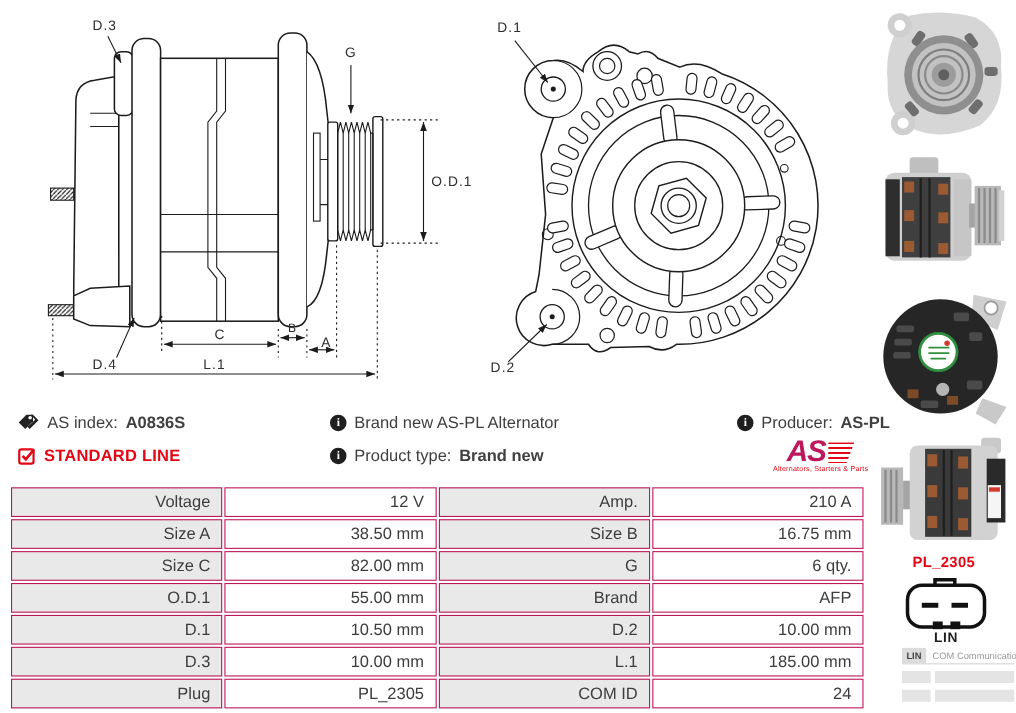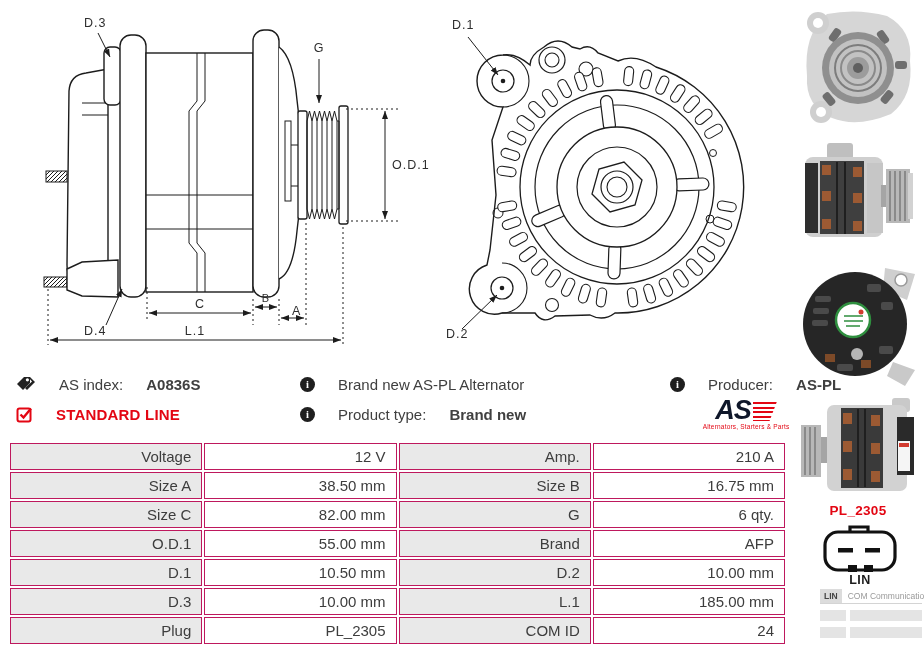--- a/index.html
+++ b/index.html
@@ -5,31 +5,31 @@
   html,body{margin:0;padding:0;background:#fff;}
   #stage{position:relative;width:924px;height:648px;background:#fff;overflow:hidden;
          font-family:"Liberation Sans",sans-serif;color:#3d3d3d;}
   .abs{position:absolute;}
 
   
   svg text.dim{font-family:"Liberation Sans",sans-serif;font-size:12.5px;fill:#2e2e2e;letter-spacing:1px;}
   svg text.dim.small{font-size:11px;}
 
   
-  .info-item{position:absolute;display:flex;align-items:center;gap:23px;font-size:15px;color:#3f3f3f;white-space:nowrap;}
+  .info-item{position:absolute;display:flex;align-items:center;gap:7px;font-size:15px;color:#3f3f3f;white-space:nowrap;}
   .info-item b{color:#404040;}
   .i-icon{width:15px;height:15px;border-radius:50%;background:#1f1f1f;color:#fff;
           display:flex;align-items:center;justify-content:center;
           font-size:10.5px;font-weight:bold;font-family:"Liberation Serif",serif;flex:0 0 auto;}
   .std-line{color:#e30613;font-weight:bold;letter-spacing:.2px;}
 
   
   .as-logo{position:absolute;left:695px;top:396px;width:102px;text-align:center;}
   .as-logo .row{display:flex;align-items:flex-end;justify-content:center;height:26px;}
-  .as-logo .as-txt{color:#0f172a;font-weight:bold;font-style:italic;font-size:27px;line-height:24px;letter-spacing:-1px;text-align:center;}
+  .as-logo .as-txt{color:#be185d;font-weight:bold;font-style:italic;font-size:27px;line-height:24px;letter-spacing:-1px;text-align:center;}
   .as-logo .stripes{width:24px;height:19px;margin-left:2px;margin-bottom:1px;
        background:repeating-linear-gradient(180deg,#e30613 0 2px,#fff 2px 4.5px);
        clip-path:polygon(0 0,100% 0,70% 100%,0 100%);}
   .as-logo .tagline{font-size:6.5px;color:#e30613;letter-spacing:.2px;margin-top:1px;white-space:nowrap;}
 
   
   table.spec{position:absolute;left:8px;top:441px;width:779px;border-collapse:separate;border-spacing:2px;
              font-size:15px;color:#3d3d3d;table-layout:fixed;}
   table.spec td{height:25px;padding:0 10px 0 4px;text-align:right;border:1px solid #be185d;overflow:hidden;}
   td.lbl{background:#e9e9e9;}

